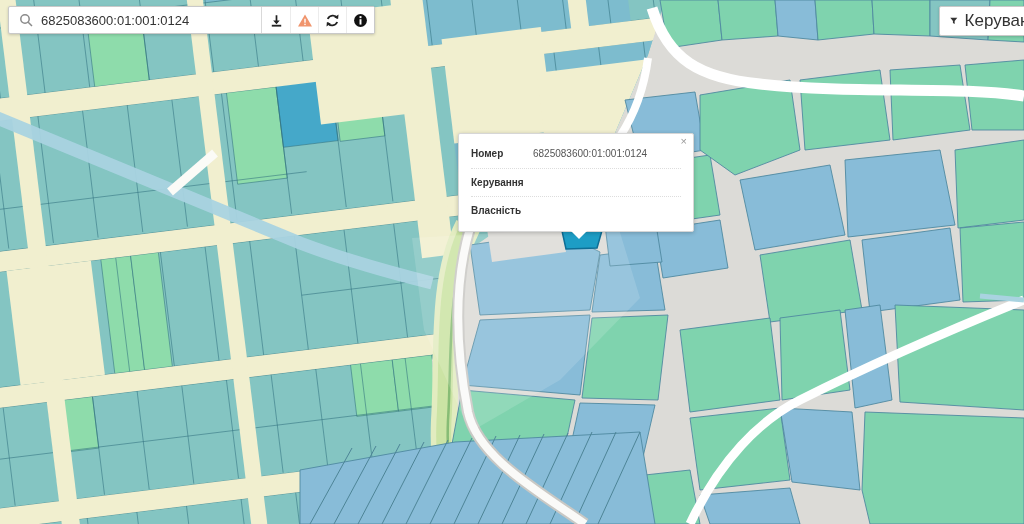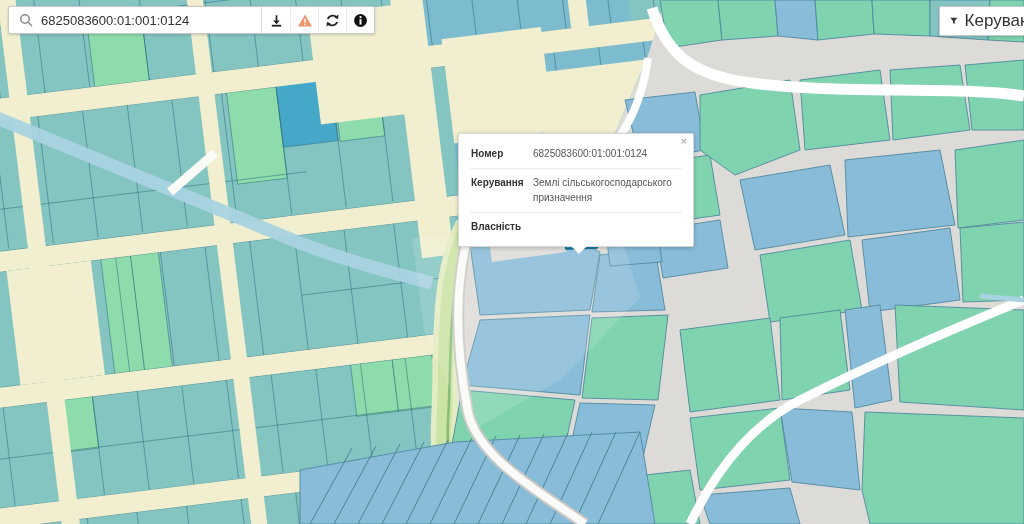--- a/index.html
+++ b/index.html
@@ -256,18 +256,17 @@
 </div>
 
 <div class="popup">
   <button class="close">×</button>
   <div class="prow">
     <div class="plabel">Номер</div>
     <div class="pvalue">6825083600:01:001:0124</div>
   </div>
   <div class="prow">
     <div class="plabel">Керування</div>
-    <div class="pvalue">Землі сільськогосподарського призначення</div>
   </div>
   <div class="prow">
     <div class="plabel">Власність</div>
   </div>
 </div>
 
 </body></html>

